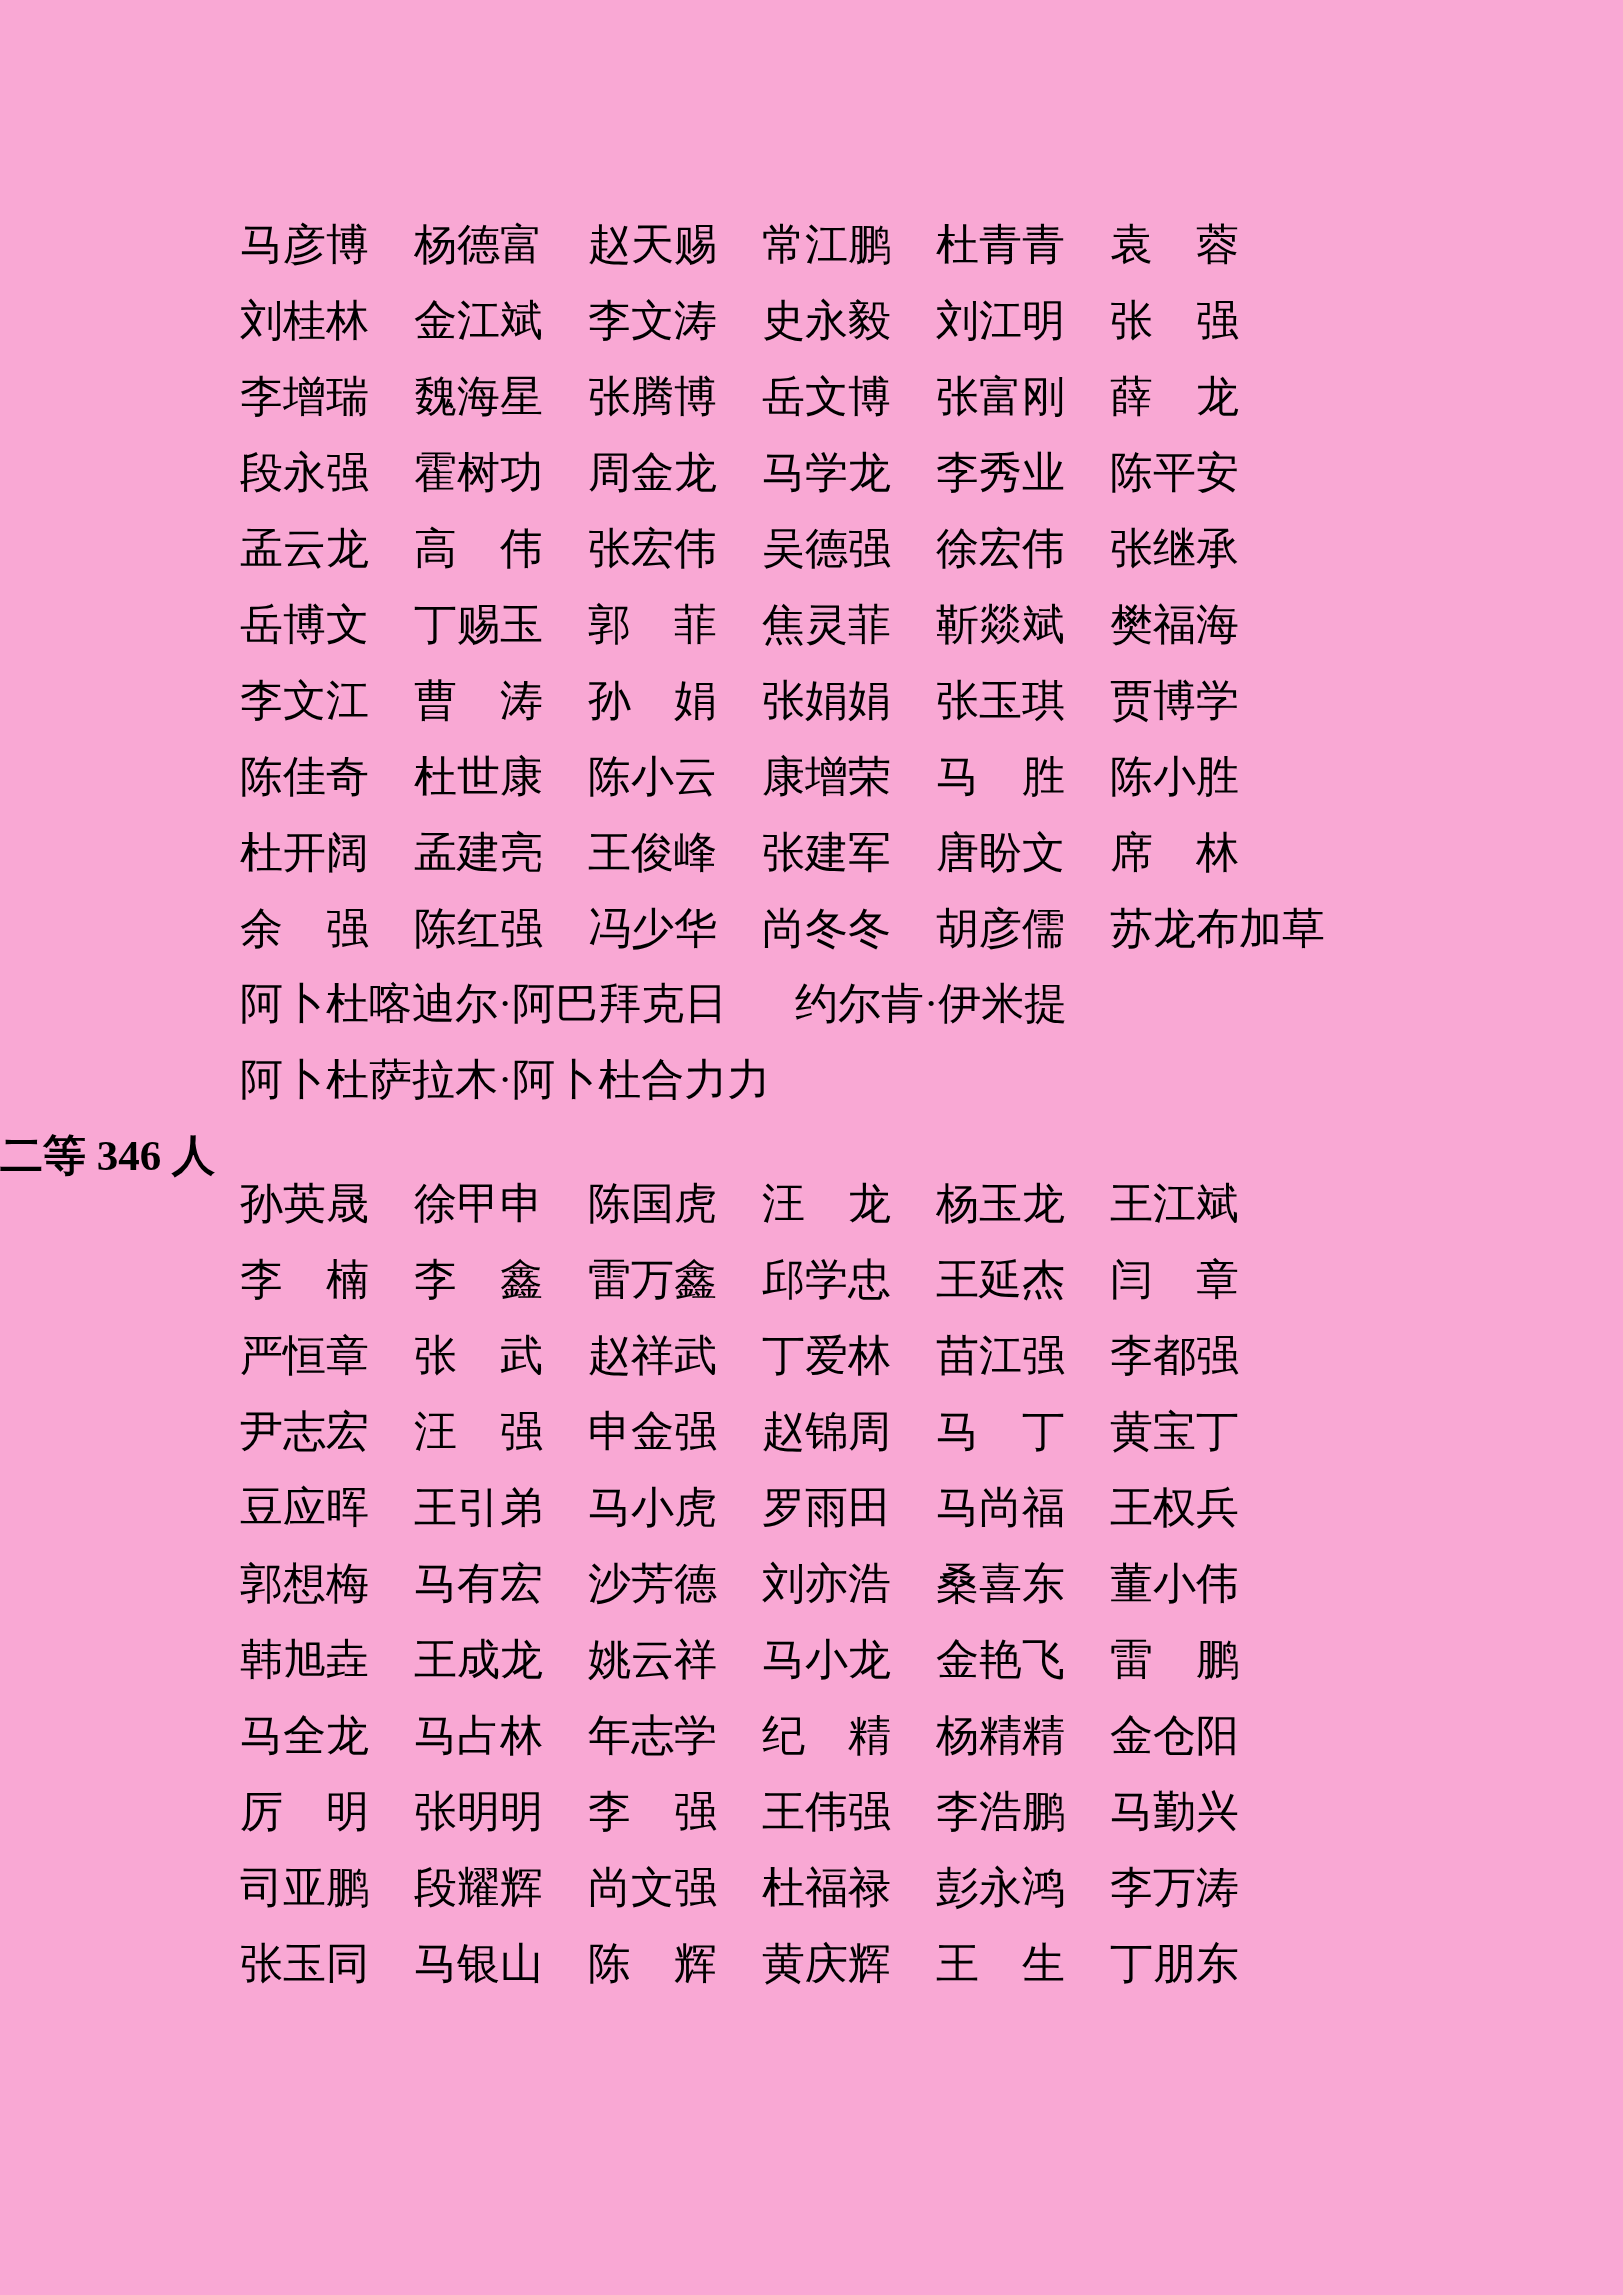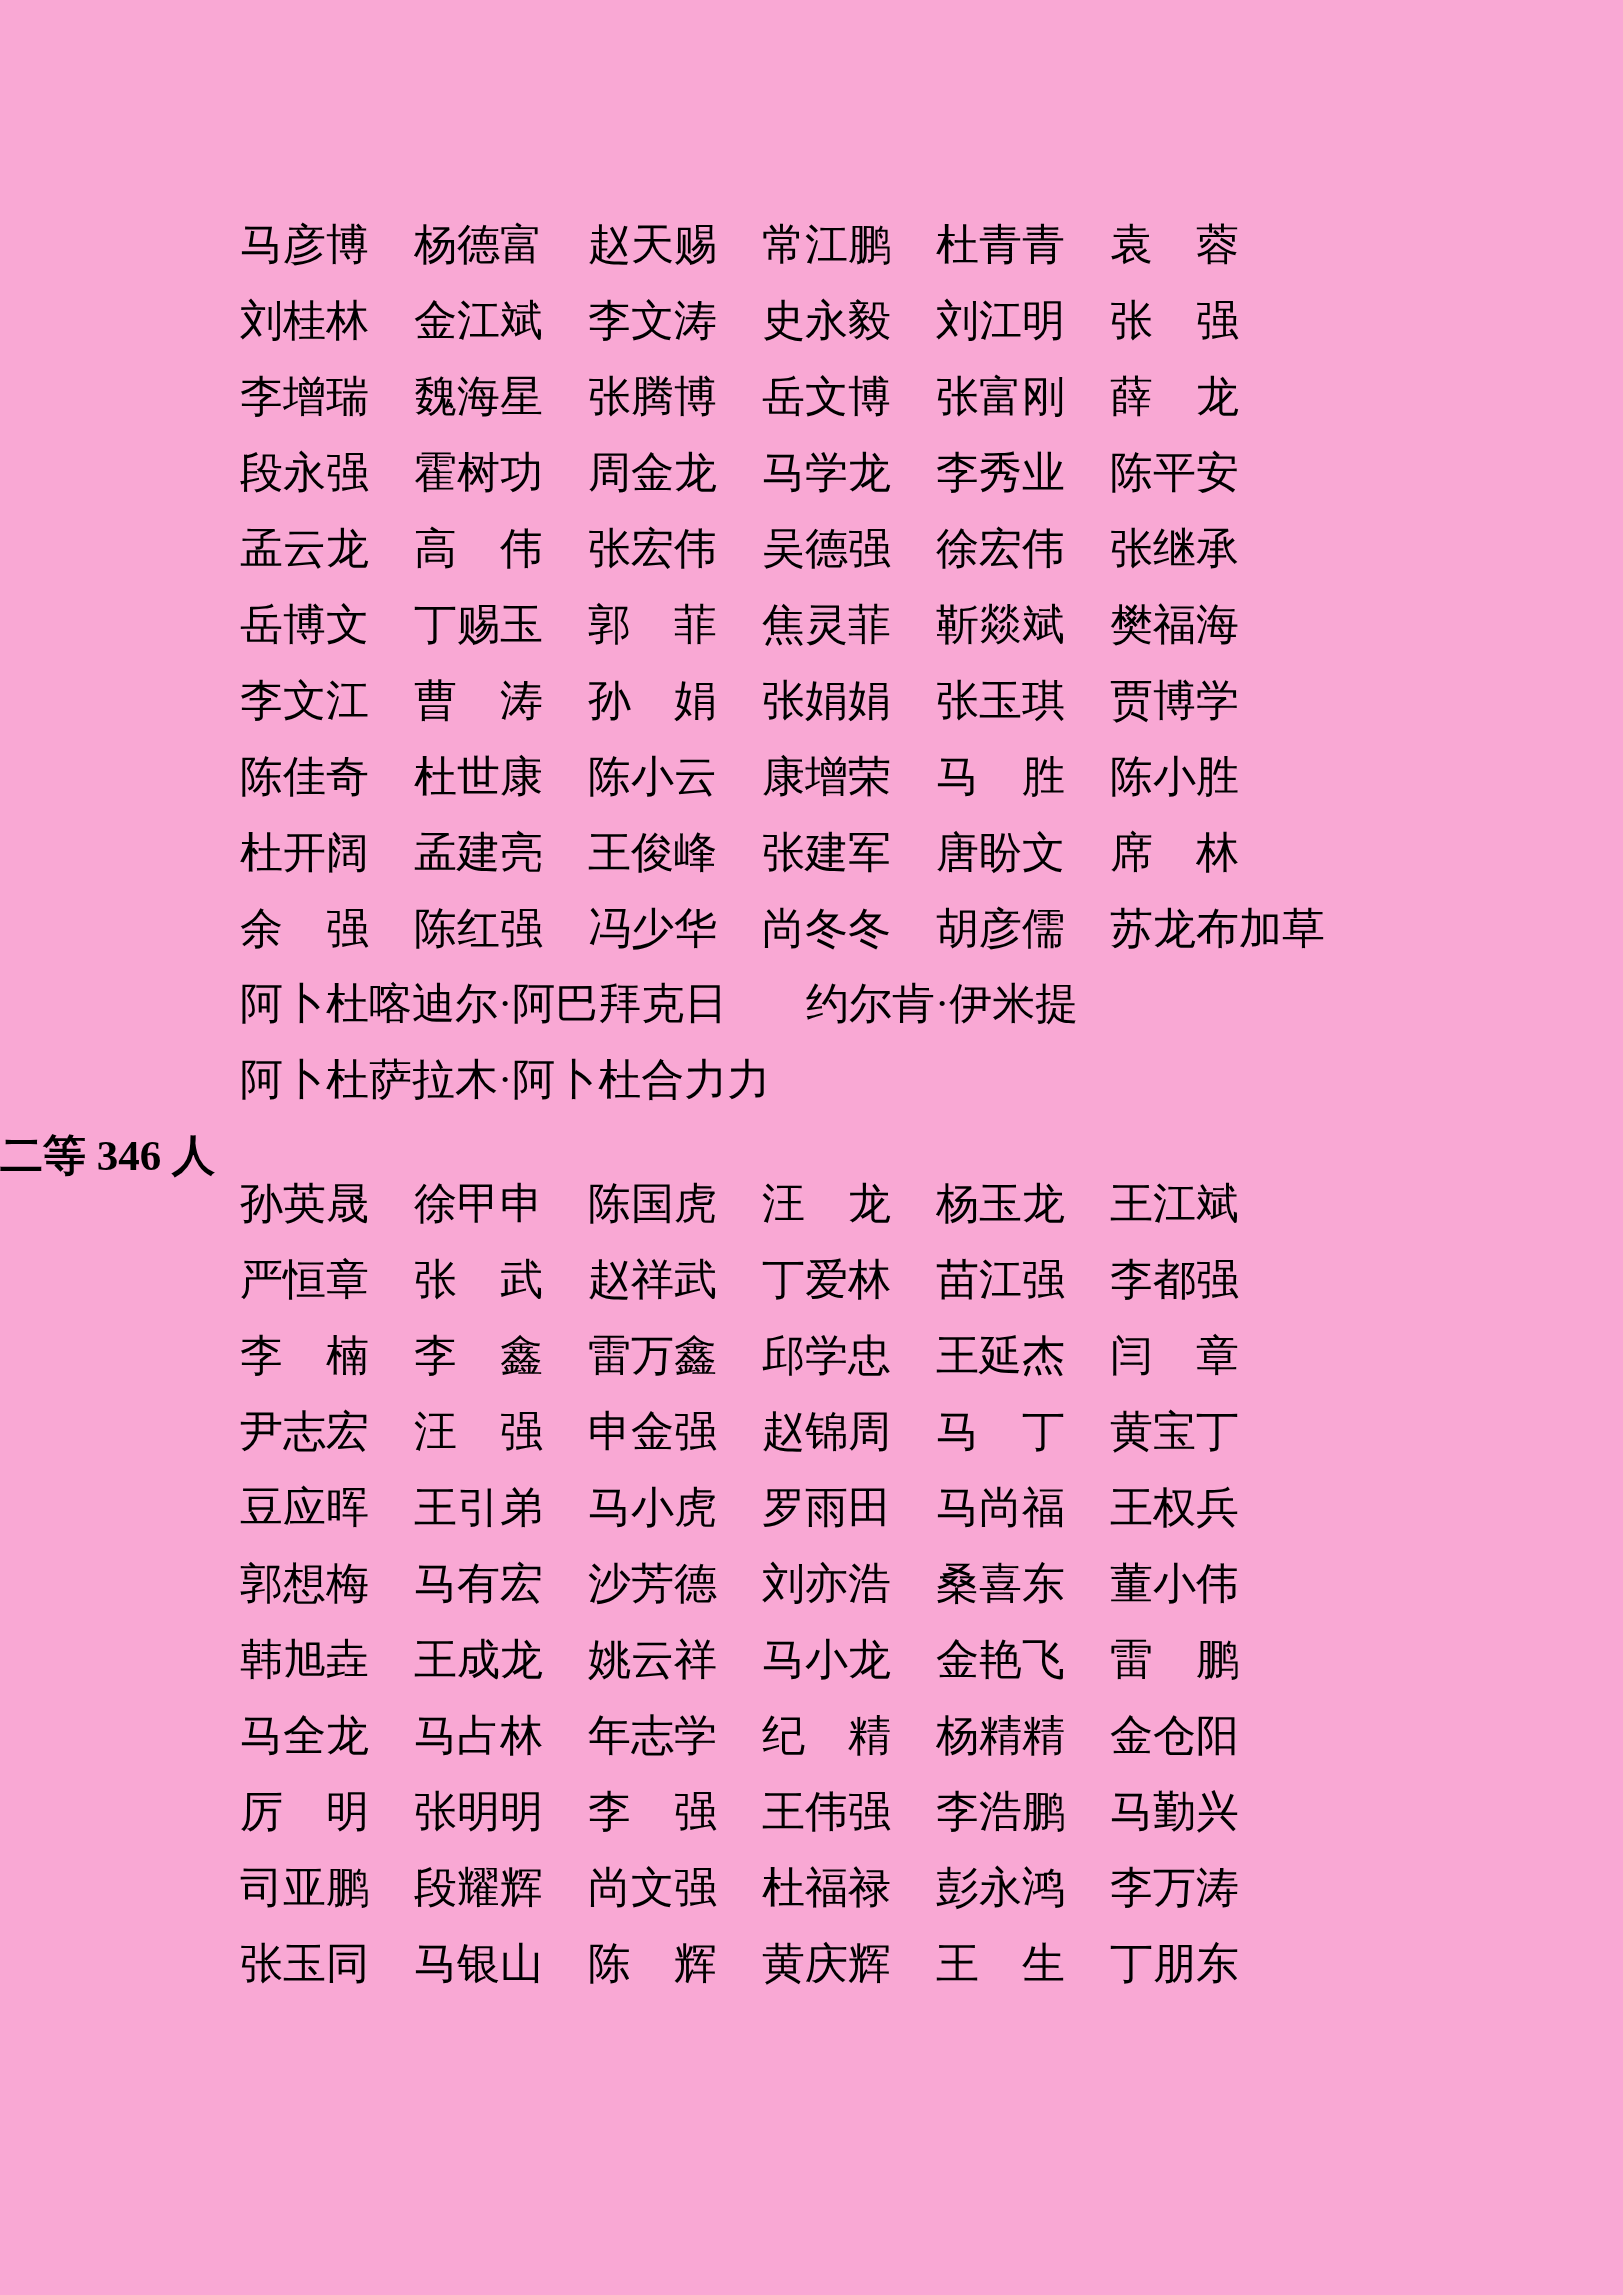--- a/index.html
+++ b/index.html
@@ -45,21 +45,20 @@
     white-space: pre;
     flex: 0 0 auto;
   }
   .long-row .name-cell-rest {
     display: inline-block;
     width: auto;
     font-size: 43px;
     line-height: 76px;
     white-space: pre;
     flex: 0 0 auto;
-    margin-left: 11px;
   }
   .section-heading {
     position: absolute;
     top: 1118px;
     left: 0;
     width: 1623px;
     text-align: left;
     font-size: 43px;
     line-height: 76px;
     font-weight: bold;
@@ -169,36 +168,36 @@
   <div class="name-grid" id="grid-second">
       <div class="name-row">
         <span class="name-cell">孙英晟</span>
         <span class="name-cell">徐甲申</span>
         <span class="name-cell">陈国虎</span>
         <span class="name-cell">汪　龙</span>
         <span class="name-cell">杨玉龙</span>
         <span class="name-cell">王江斌</span>
       </div>
       <div class="name-row">
+        <span class="name-cell">李　楠</span>
+        <span class="name-cell">李　鑫</span>
+        <span class="name-cell">雷万鑫</span>
+        <span class="name-cell">邱学忠</span>
+        <span class="name-cell">王延杰</span>
+        <span class="name-cell">闫　章</span>
+      </div>
+      <div class="name-row">
         <span class="name-cell">严恒章</span>
         <span class="name-cell">张　武</span>
         <span class="name-cell">赵祥武</span>
         <span class="name-cell">丁爱林</span>
         <span class="name-cell">苗江强</span>
         <span class="name-cell">李都强</span>
       </div>
       <div class="name-row">
-        <span class="name-cell">李　楠</span>
-        <span class="name-cell">李　鑫</span>
-        <span class="name-cell">雷万鑫</span>
-        <span class="name-cell">邱学忠</span>
-        <span class="name-cell">王延杰</span>
-        <span class="name-cell">闫　章</span>
-      </div>
-      <div class="name-row">
         <span class="name-cell">尹志宏</span>
         <span class="name-cell">汪　强</span>
         <span class="name-cell">申金强</span>
         <span class="name-cell">赵锦周</span>
         <span class="name-cell">马　丁</span>
         <span class="name-cell">黄宝丁</span>
       </div>
       <div class="name-row">
         <span class="name-cell">豆应晖</span>
         <span class="name-cell">王引弟</span>

